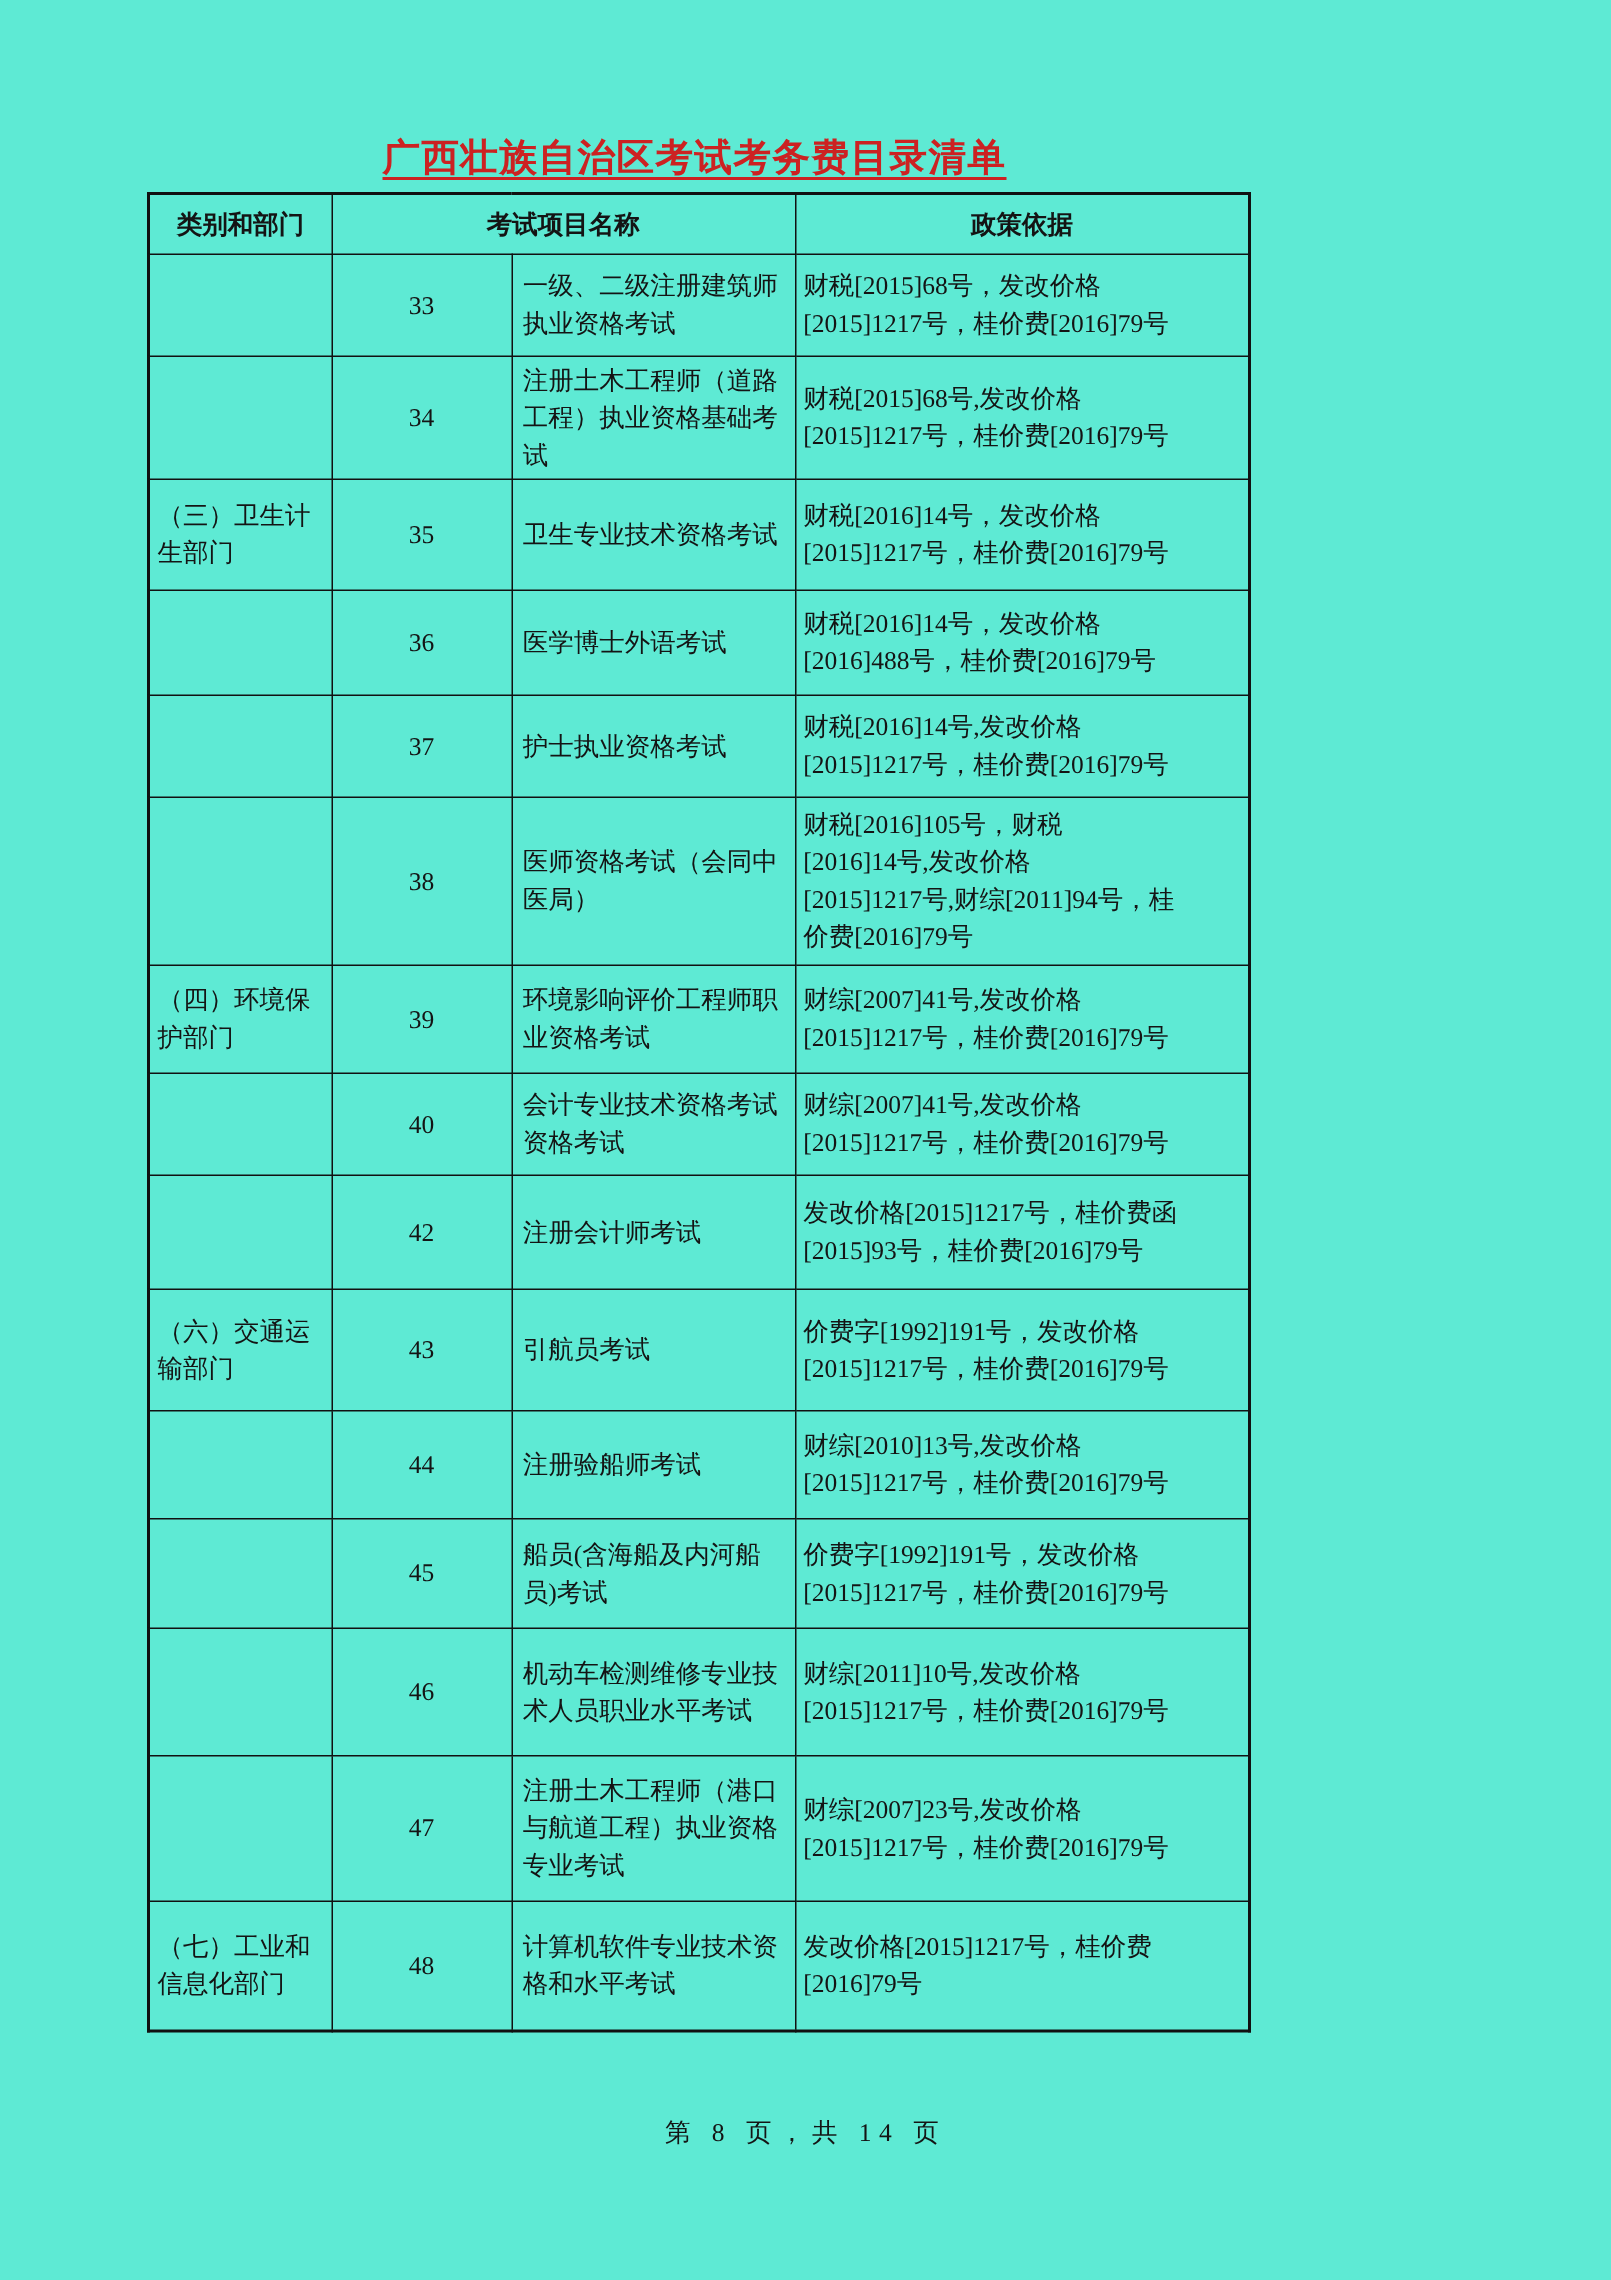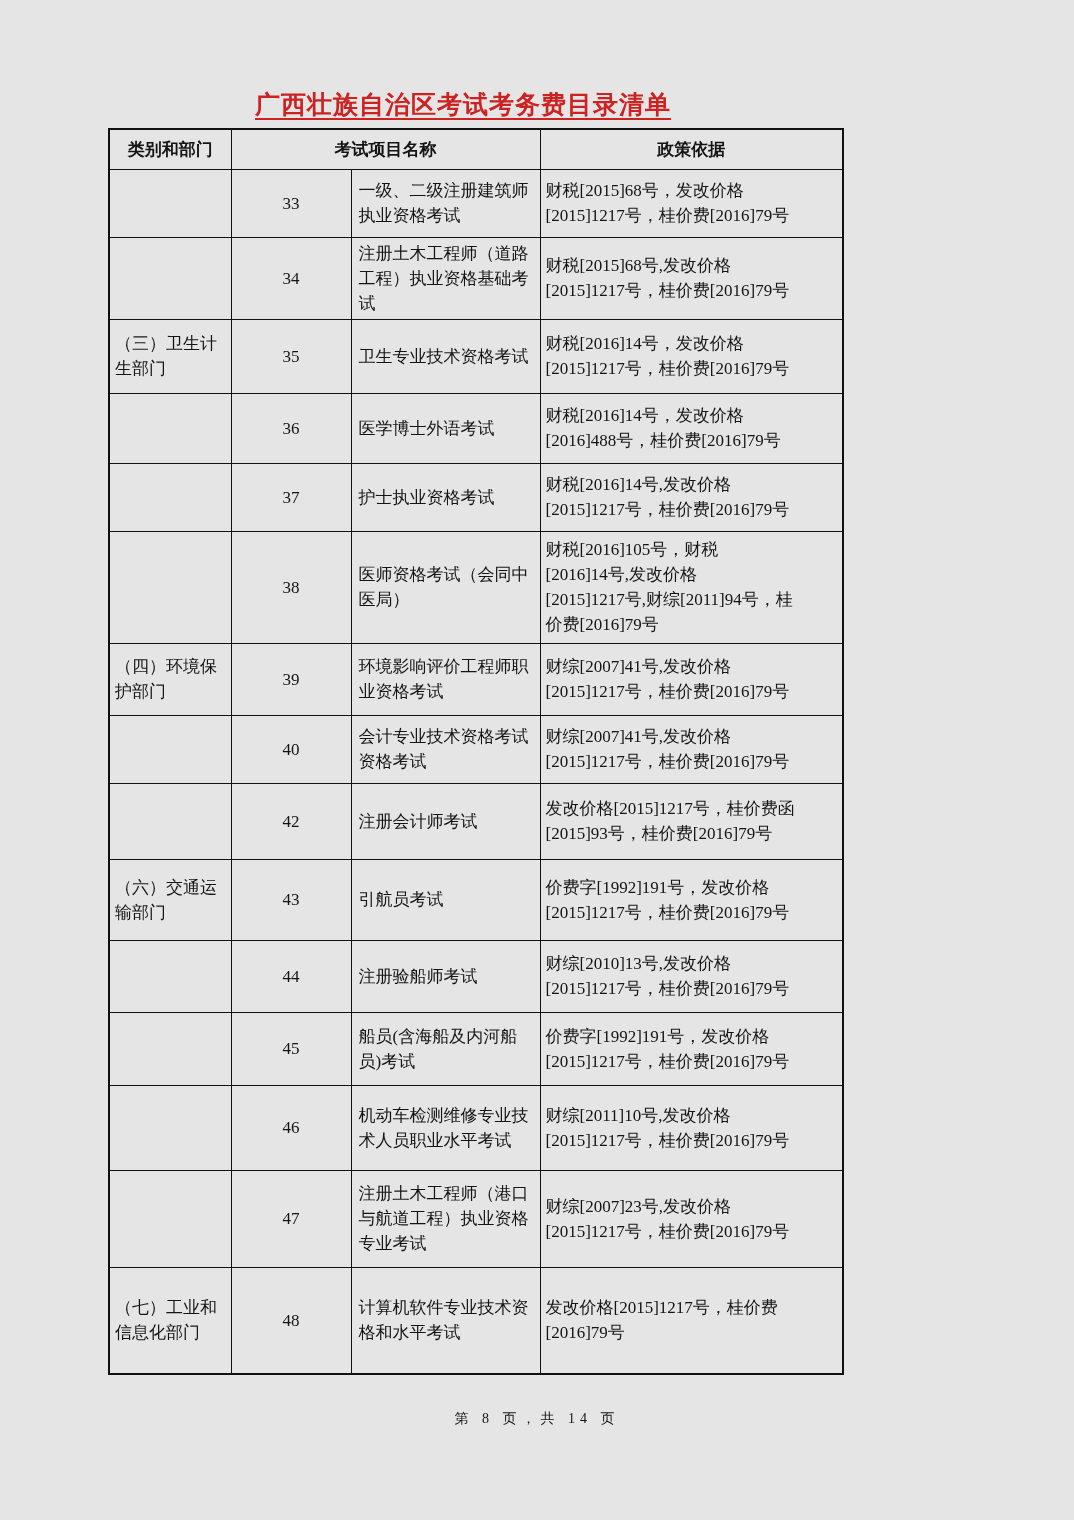--- a/index.html
+++ b/index.html
@@ -1,36 +1,36 @@
 <!DOCTYPE html>
 <html><head>
 <meta charset="utf-8">
 <style>
   html,body{margin:0;padding:0;background:#ffffff;}
   .page{
     position:relative;
     width:1074px;height:1520px;
-    background:#e5e5e5;
+    background:#5eead4;
     font-family:"Liberation Serif","DejaVu Serif",serif;
     color:#141414;
     overflow:hidden;
   }
   .doc-title{
     position:absolute;
     left:96px;top:88px;width:734px;
     text-align:center;
     font-size:25px;
     font-weight:bold;
     letter-spacing:1px;
     text-decoration:underline;
     text-underline-offset:5px;
   }
   table.fee-table{
     position:absolute;
-    left:108px;top:128px;
+    left:98px;top:128px;
     width:734px;
     border-collapse:collapse;
     table-layout:fixed;
     border:2px solid #111111;
   }
   .fee-table th,.fee-table td{
     border:1.5px solid #111111;
     vertical-align:middle;
     font-size:17px;
     line-height:25px;
@@ -58,21 +58,21 @@
   }
   td.policy{
     text-align:left;
     padding:0 2px 0 5px;
     white-space:pre-line;
   }
   .page-footer{
     position:absolute;
     left:0;top:1410px;width:1074px;
     text-align:center;
-    font-size:14px;
+    font-size:17px;
     letter-spacing:5px;
     color:#141414;
   }
 </style>
 </head>
 <body>
 
 <div class="page">
 
   <div class="doc-title" style="color: rgb(204, 34, 34);">广西壮族自治区考试考务费目录清单</div>
@@ -198,21 +198,21 @@
         </tr>
         <tr style="height: 97px;">
           <td class="cat"></td>
           <td class="num">47</td>
           <td class="name">注册土木工程师（港口
 与航道工程）执业资格
 专业考试</td>
           <td class="policy">财综[2007]23号,发改价格
 [2015]1217号，桂价费[2016]79号</td>
         </tr>
-        <tr style="height: 107px; padding-left: 32px;">
+        <tr style="height: 87px; padding-left: 32px;">
           <td class="cat">（七）工业和
 信息化部门</td>
           <td class="num">48</td>
           <td class="name">计算机软件专业技术资
 格和水平考试</td>
           <td class="policy">发改价格[2015]1217号，桂价费
 [2016]79号</td>
         </tr>
       </tbody>
   </table>

